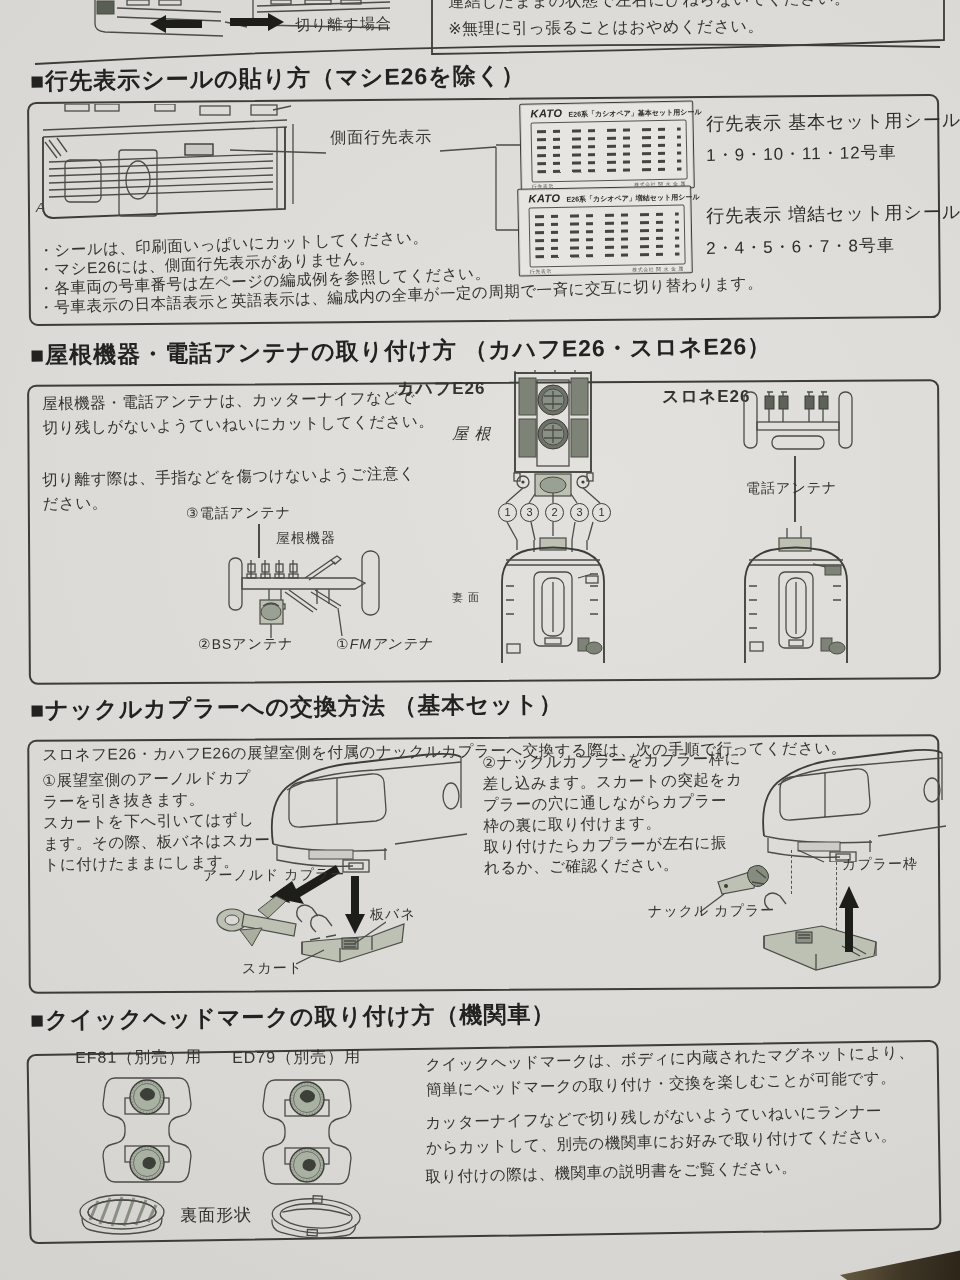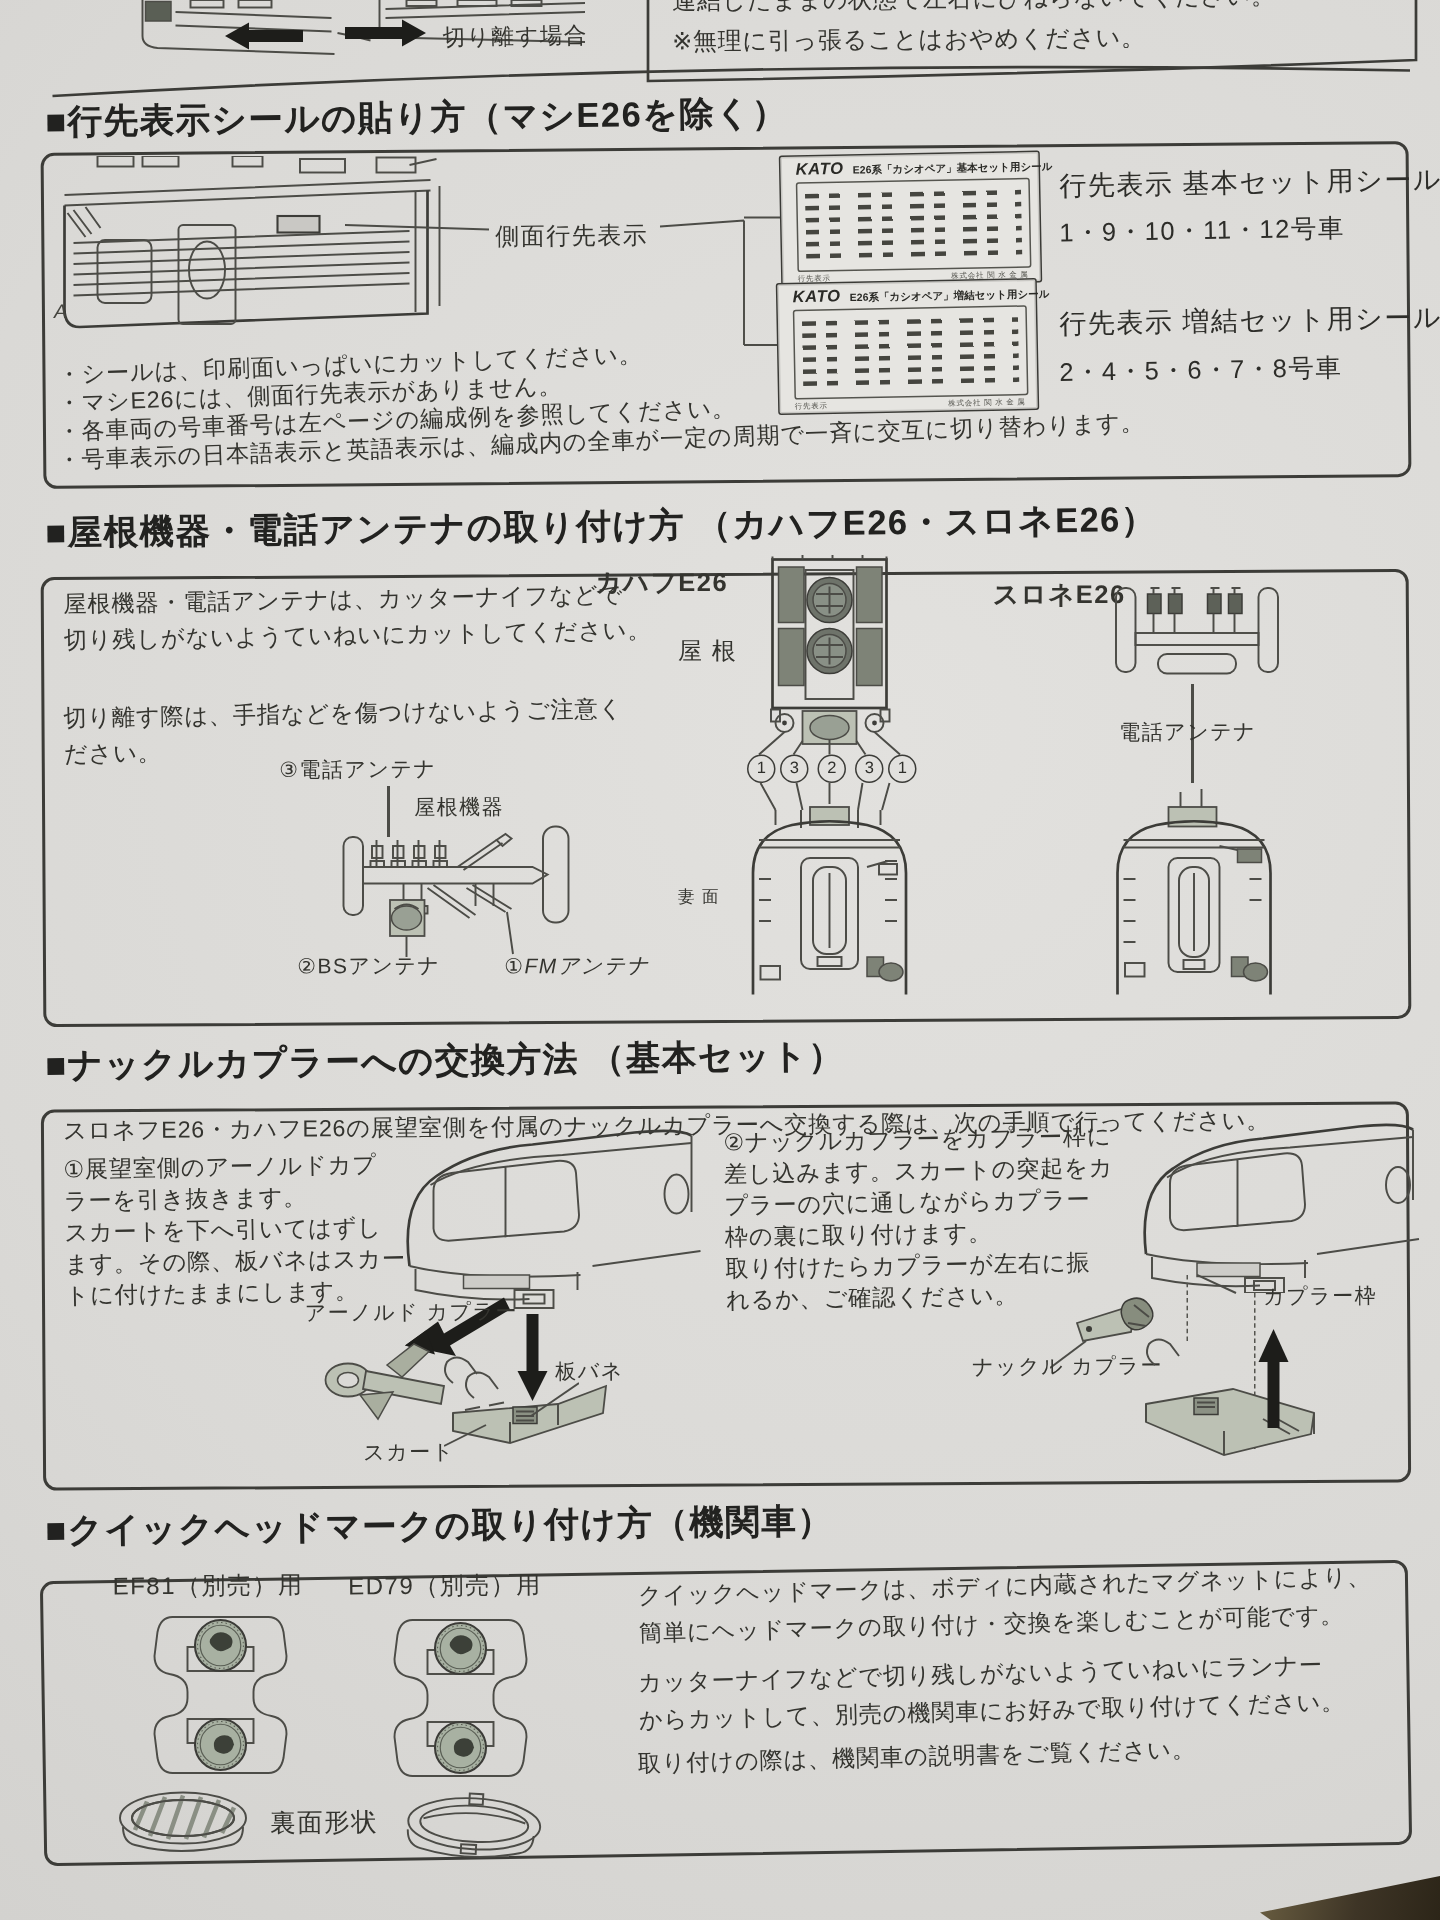--- a/index.html
+++ b/index.html
@@ -90,21 +90,21 @@
   <rect class="ln" x="30" y="56" width="36" height="42" rx="5"></rect>
   <rect class="ln" x="84" y="46" width="38" height="66" rx="3"></rect>
   <ellipse class="ln" cx="103" cy="76" rx="12" ry="19"></ellipse>
   <rect x="150" y="40" width="28" height="11" fill="#c9c8c4" stroke="#3c3c38" stroke-width="1.4"></rect>
 </svg>
 <div class="abs" style="left:36px;top:200px;font-size:13px;font-style:italic;color:#45453f;">A</div>
 
 <svg class="abs" style="left:230px;top:118px;" width="292" height="120" viewBox="0 0 292 120">
   <path class="ln" d="M0,32 L96,35 M210,33 L266,29 M266,29 L266,112 M266,27 L290,27 M266,112 L288,112"></path>
 </svg>
-<div class="abs small-lbl r05" style="left:330px;top:148px;font-size:16px;">側面行先表示</div>
+<div class="abs small-lbl r05" style="left:330px;top:128px;font-size:16px;">側面行先表示</div>
 
 <div class="sheet" style="left:520px;top:102px;">
   <div class="hdr">
     <span class="brand">KATO</span>
     <span class="hname">E26系「カシオペア」基本セット用シール</span>
   </div>
   <div class="inner">
     <div class="dashrow"></div>
       <div class="dashrow"></div>
       <div class="dashrow"></div>
@@ -149,21 +149,21 @@
 <div class="abs sec-title" style="left:30px;top:340px;">■屋根機器・電話アンテナの取り付け方 （カハフE26・スロネE26）</div>
 <div class="box" style="left:28px;top:382px;width:908px;height:296px;transform:rotate(-0.35deg);"></div>
 
 <div class="abs body-txt ml r1" style="left:42px;top:392px;line-height:24px;">屋根機器・電話アンテナは、カッターナイフなどで
 切り残しがないようていねいにカットしてください。</div>
 <div class="abs body-txt ml r1" style="left:42px;top:468px;line-height:24px;">切り離す際は、手指などを傷つけないようご注意く
 ださい。</div>
 
 <div class="abs small-lbl" style="left:397px;top:377px;font-size:17px;font-weight:bold;">カハフE26</div>
 <div class="abs small-lbl" style="left:662px;top:385px;font-size:17px;font-weight:bold;">スロネE26</div>
-<div class="abs small-lbl" style="left:452px;top:424px;font-size:16px;">屋 根</div>
+<div class="abs small-lbl" style="left:452px;top:424px;font-size:16px;font-style:italic;">屋 根</div>
 <div class="abs small-lbl" style="left:452px;top:590px;font-size:11px;">妻 面</div>
 
 <svg class="abs" style="left:490px;top:370px;" width="130" height="134" viewBox="0 0 130 134">
   <rect class="ln2" x="25" y="3" width="76" height="99"></rect>
   <path class="ln" d="M25,3 l0,-2 M45,3 l0,-3 M65,3 l0,-3 M85,3 l0,-3 M101,3 l0,-2"></path>
   <rect class="filld" x="29" y="8" width="17" height="37"></rect>
     <rect class="filld" x="81" y="8" width="17" height="37"></rect>
   <rect class="filld" x="29" y="49" width="17" height="38"></rect>
     <rect class="filld" x="81" y="49" width="17" height="38"></rect>
   <rect class="ln" x="47" y="10" width="32" height="86"></rect>

